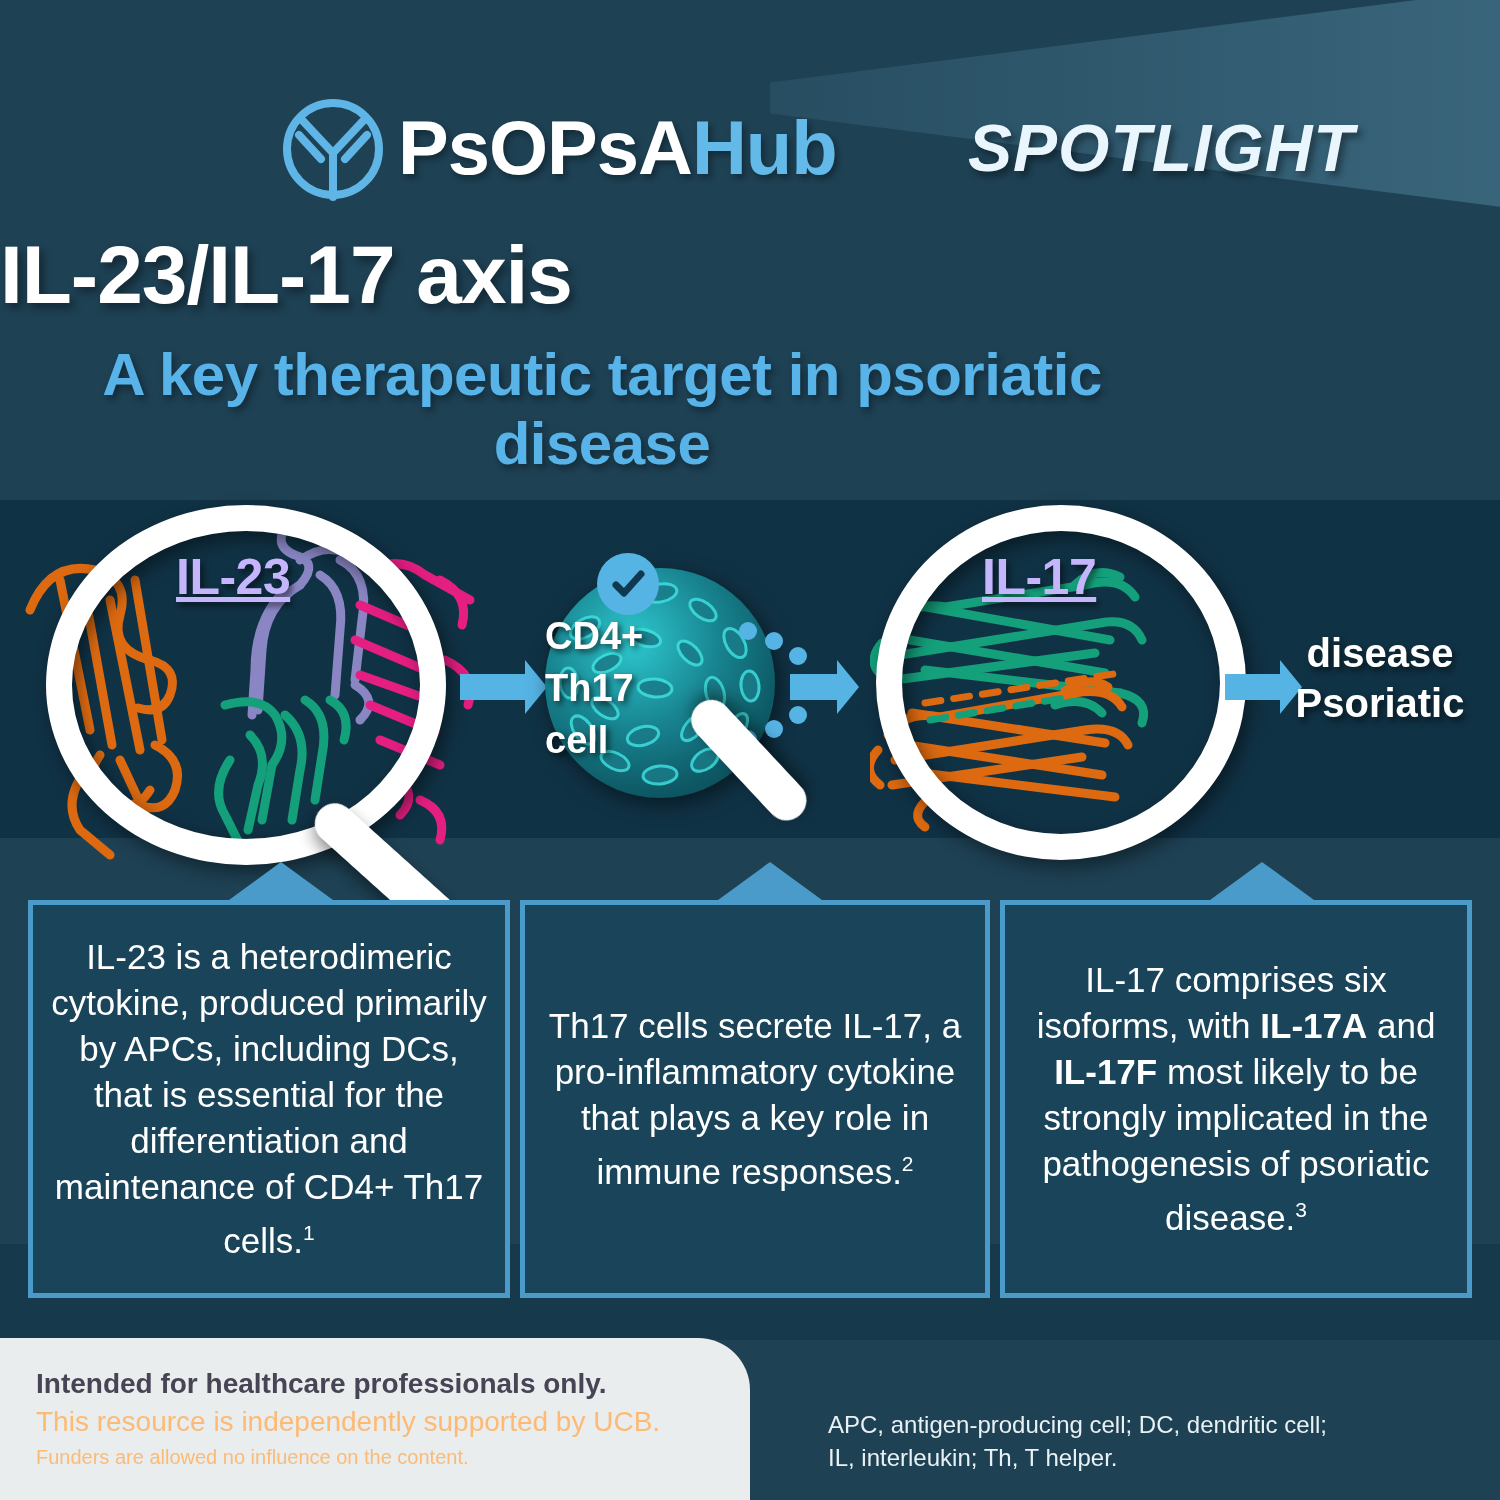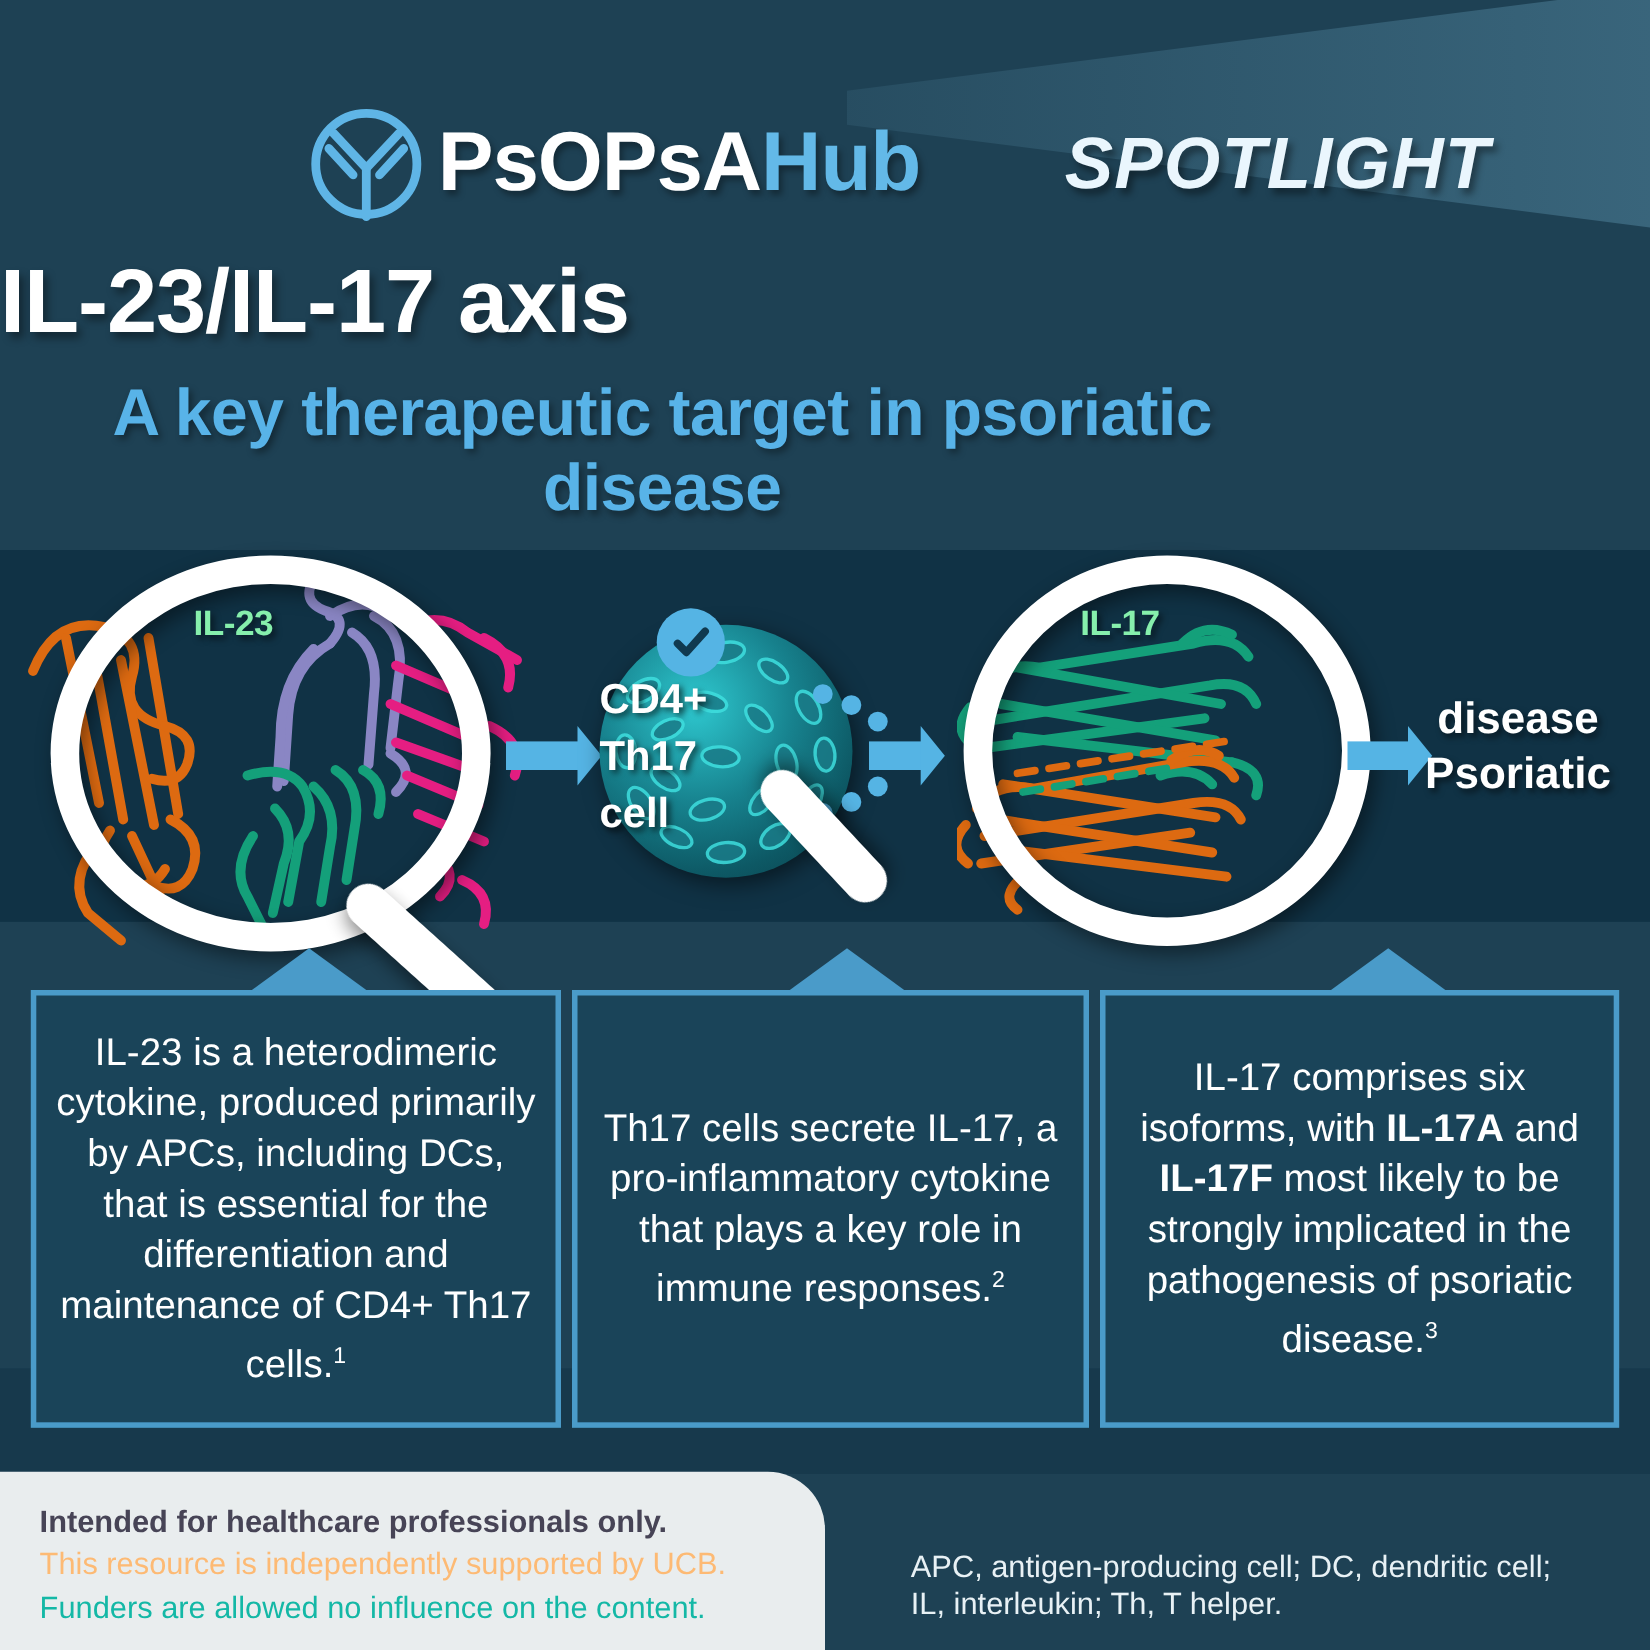--- a/index.html
+++ b/index.html
@@ -42,22 +42,22 @@
   
   .lens{position:absolute;border-radius:50%;border:26px solid #ffffff;
     box-sizing:border-box;filter:drop-shadow(5px 7px 9px rgba(0,0,0,.45));}
   .lens1{left:46px;top:505px;width:400px;height:360px;}
   .lens2{left:876px;top:505px;width:370px;height:355px;}
   .handle{position:absolute;background:#ffffff;border-radius:22px;height:40px;
     filter:drop-shadow(4px 6px 8px rgba(0,0,0,.45));}
   .handle1{left:320px;top:790px;width:175px;transform:rotate(42deg);transform-origin:left center;}
   .handle2{left:800px;top:795px;width:150px;transform:rotate(-133deg);transform-origin:left center;}
 
-  .lens-label{position:absolute;font-size:32px;font-weight:bold;color:#86efac;
-    text-shadow:3px 4px 6px rgba(0,0,0,.55);letter-spacing:-.5px;}
+  .lens-label{position:absolute;font-size:50px;font-weight:bold;color:#c4b5fd;
+    text-shadow:3px 4px 6px rgba(0,0,0,.55);letter-spacing:-.5px;text-decoration:underline;}
   .lab23{left:176px;top:548px;}
   .lab17{left:982px;top:548px;}
 
   .ribbon{position:absolute;}
   .cell{position:absolute;left:545px;top:568px;width:230px;height:230px;border-radius:50%;
     background:radial-gradient(circle at 38% 32%,#2ec8cf 0%,#17828e 42%,#0d5965 72%,#093c47 100%);
     filter:drop-shadow(4px 6px 10px rgba(0,0,0,.5));}
   .cell-bumps{position:absolute;inset:0;border-radius:50%;overflow:hidden;}
   .cell-label{position:absolute;left:545px;top:610px;width:230px;
     font-size:38px;font-weight:bold;color:#fff;line-height:52px;
@@ -94,22 +94,22 @@
   .box2{left:520px;top:900px;width:470px;height:398px;}
   .box3{left:1000px;top:900px;width:472px;height:398px;}
   sup{font-size:21px;vertical-align:super;}
   b{font-weight:bold;}
 
   
   .foot-panel{position:absolute;left:0;top:1338px;width:750px;height:162px;
     background:#e9edee;border-top-right-radius:52px;}
   .foot-title{position:absolute;left:36px;top:1368px;font-size:28px;font-weight:bold;color:#474456;}
   .foot-l1{position:absolute;left:36px;top:1406px;font-size:28px;color:#fdba74;}
-  .foot-l2{position:absolute;left:36px;top:1446px;font-size:28px;color:#14b8a6;}
-  .abbr{position:absolute;left:828px;top:1408px;font-size:28px;color:#e8f1f5;line-height:33px;}
+  .foot-l2{position:absolute;left:36px;top:1446px;font-size:20px;color:#fdba74;}
+  .abbr{position:absolute;left:828px;top:1408px;font-size:24px;color:#e8f1f5;line-height:33px;}
 </style>
 </head>
 <body>
 
 <div id="stage">
 
   <div class="band-dark band-a"></div>
   <div class="band-dark band-b"></div>
 
   <div class="spotbeam"></div>

